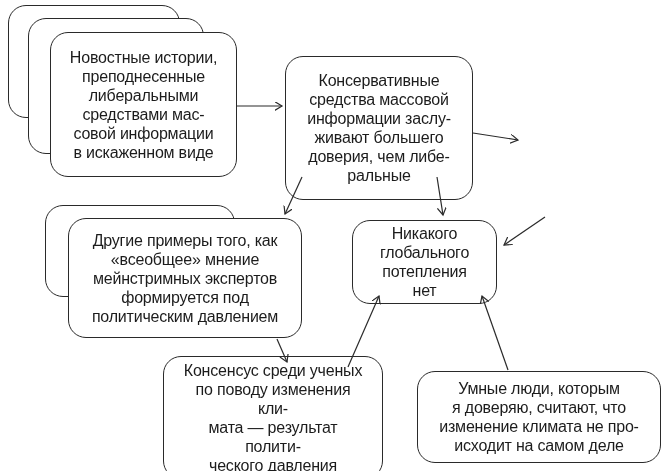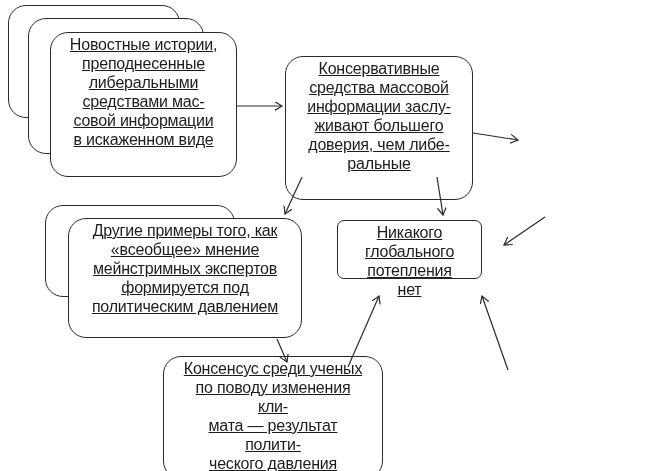--- a/index.html
+++ b/index.html
@@ -18,23 +18,23 @@
   }
   .box {
     position: absolute;
     box-sizing: border-box;
     background: #ffffff;
     border: 1.5px solid #2a2a2a;
     border-radius: 18px;
   }
   .node {
     display: flex;
+    align-items: center;
     justify-content: center;
     padding: 2px 16px;
-    text-decoration: underline;
   }
   .node .txt {
     white-space: pre-line;
     text-align: center;
     font-size: 16px;
     line-height: 19px;
     letter-spacing: -0.2px;
   }
   svg.edges {
     position: absolute;
@@ -62,21 +62,21 @@
   <div class="box node" style="left:285px; top:32px; width:188px; height:144px;margin-top:24px;">
     <div class="txt">Консервативные
 средства массовой
 информации заслу-
 живают большего
 доверия, чем либе-
 ральные</div>
   </div>
 
 
-  <div class="box node" style="left:337px; top:220px; width:145px; height:59px;border-radius:7px;">
+  <div class="box node" style="left:352px; top:220px; width:145px; height:84px;">
     <div class="txt">Никакого
 глобального
 потепления нет</div>
   </div>
 
   <div class="box" style="left:45px; top:205px; width:190px; height:92px;"></div>
   <div class="box node" style="left:68px; top:218px; width:234px; height:120px;">
     <div class="txt">Другие примеры того, как
 «всеобщее» мнение
 мейнстримных экспертов
@@ -84,20 +84,26 @@
 политическим давлением</div>
   </div>
 
   <div class="box node" style="left:163px; top:356px; width:220px; height:123px;">
     <div class="txt">Консенсус среди ученых
 по поводу изменения кли-
 мата — результат полити-
 ческого давления</div>
   </div>
 
+  <div class="box node" style="left:417px; top:371px; width:244px; height:92px;">
+    <div class="txt">Умные люди, которым
+я доверяю, считают, что
+изменение климата не про-
+исходит на самом деле</div>
+  </div>
 
   <svg class="edges" width="671" height="471" viewBox="0 0 671 471">
     <defs>
       <marker id="arrow" markerUnits="userSpaceOnUse" markerWidth="12" markerHeight="12" refX="7.5" refY="4.5" orient="auto">
         <path d="M0,0 L7.5,4.5 L0,9" fill="none" stroke="#2a2a2a" stroke-width="1.2"></path>
       </marker>
     </defs>
     <g stroke="#2a2a2a" stroke-width="1.2" fill="none">
       <line x1="237" y1="106" x2="282" y2="106" marker-end="url(#arrow)"></line>
       <line x1="473" y1="133" x2="518" y2="140" marker-end="url(#arrow)"></line>

